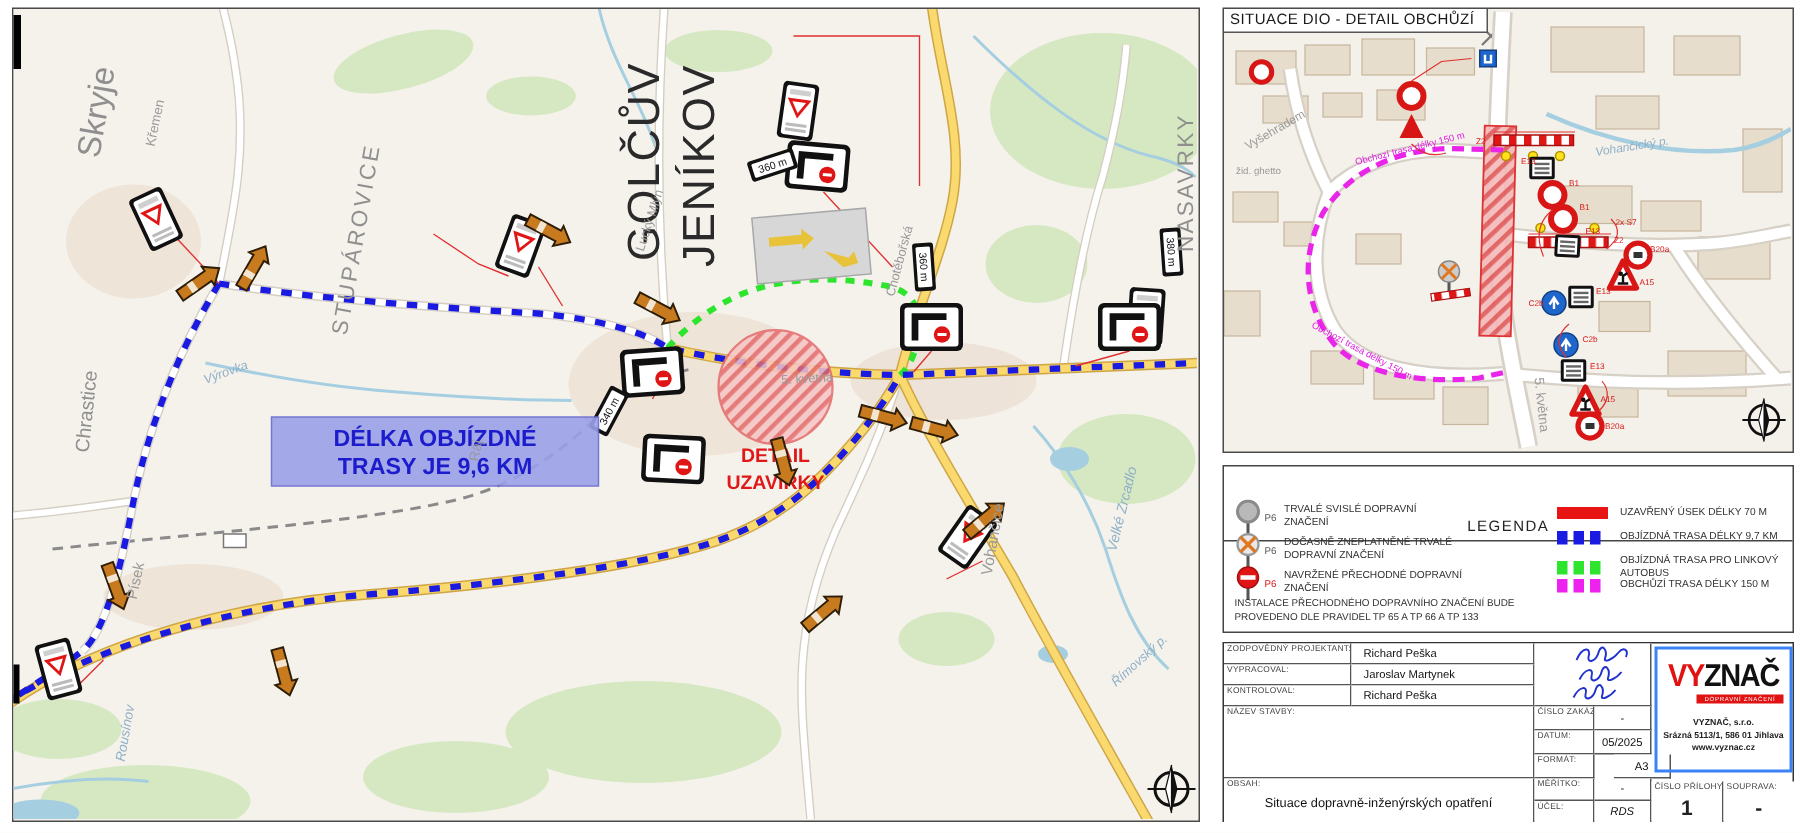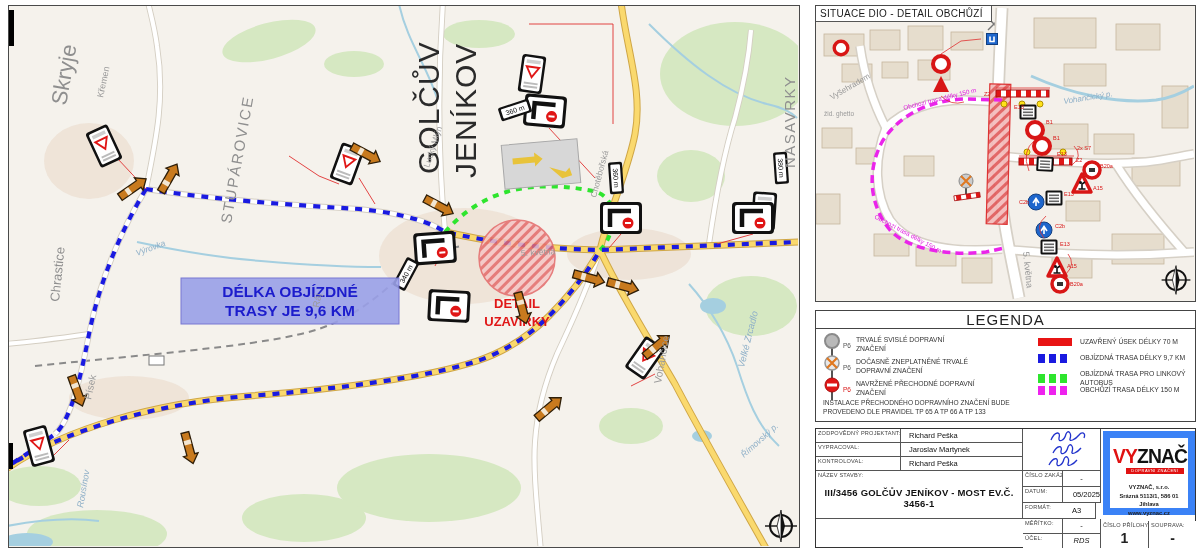--- a/index.html
+++ b/index.html
@@ -4,41 +4,41 @@
 <style>
   html,body{margin:0;padding:0;background:#fff;}
   body{font-family:"Liberation Sans", sans-serif;}
   .sheet{position:relative;width:1200px;height:555px;background:#fff;overflow:hidden;}
   .panel{position:absolute;border:1.5px solid #4a4a4a;background:#f5f2ec;box-sizing:border-box;}
   .map-title{position:absolute;left:0;top:0;background:#fff;border-right:1px solid #555;border-bottom:1px solid #555;
     font-size:10px;color:#1a1a1a;padding:2px 8px 2px 4px;letter-spacing:.3px;white-space:nowrap;z-index:5;}
   svg{display:block;}
   
   .legend{position:absolute;left:815px;top:310px;width:381px;height:112px;background:#fff;border:1.3px solid #444;box-sizing:border-box;}
-  .legend-hdr{height:17px;line-height:17px;text-align:center;font-size:15px;letter-spacing:1px;color:#222;border-bottom:1.3px solid #444;}
+  .legend-hdr{height:17px;line-height:17px;text-align:center;font-size:10px;letter-spacing:1px;color:#222;border-bottom:1.3px solid #444;margin-top:32px;}
   .litem{position:absolute;display:flex;align-items:center;}
   .litxt{font-size:6.8px;color:#333;line-height:1.3;text-transform:uppercase;}
   .swatch-solid{width:34px;height:8px;background:#e81414;margin-right:8px;flex:none;}
   .dashrow{display:flex;margin-right:8px;flex:none;width:34px;}
   .dashrow i{display:block;width:7px;height:9px;margin-right:4px;}
   .d-blue i{background:#1a1ae0;}
   .d-green i{background:#2ee52e;}
   .d-mag i{background:#ee22ee;}
   .lnote{position:absolute;left:7px;top:88px;width:230px;font-size:6.6px;color:#333;line-height:1.35;text-transform:uppercase;}
   .lcode{font-size:6.5px;color:#555;margin:0 5px 0 2px;}
   .lcode.red{color:#d81616;}
   
   .tblock{position:absolute;left:815px;top:428px;width:381px;height:120px;background:#fff;border:1.4px solid #333;box-sizing:border-box;font-size:8px;color:#222;}
   .cell{position:absolute;border-right:1px solid #555;border-bottom:1px solid #555;box-sizing:border-box;overflow:hidden;background:#fff;}
   .cl{font-size:5.6px;color:#444;padding:1px 0 0 2px;text-transform:uppercase;letter-spacing:.2px;white-space:nowrap;}
   .cv{font-size:7.5px;color:#111;padding-left:8px;}
   .cvc{font-size:7.5px;color:#111;text-align:center;}
   .bigname{font-size:9.5px;font-weight:bold;color:#111;text-align:center;margin-top:9px;letter-spacing:.2px;}
   .obsah{font-size:8.5px;color:#111;text-align:center;margin-top:4px;}
-  .logo-wrap{position:absolute;left:287px;top:2px;width:92px;height:84px;border:7px solid #3b82f6;box-sizing:border-box;text-align:center;}
+  .logo-wrap{position:absolute;left:287px;top:2px;width:92px;height:84px;border:2px solid #3b82f6;box-sizing:border-box;text-align:center;}
   .logo-txt{font-size:21px;font-weight:900;letter-spacing:-1px;margin-top:6px;transform:scaleX(.92);}
   .logo-vy{color:#e01212;}
   .logo-znac{color:#111;}
   .logo-bar{width:58px;height:6px;background:#e01212;margin:0 4px 0 auto;color:#fff;font-size:4px;line-height:6px;text-align:center;letter-spacing:.5px;}
   .logo-co{font-size:5.8px;font-weight:bold;color:#222;line-height:1.5;margin-top:9px;}
   .bignum{font-size:14px;font-weight:bold;text-align:center;margin-top:2px;}
   .cropmark{position:absolute;background:#000;}
 </style>
 </head>
 <body>
@@ -554,40 +554,43 @@
         <g stroke="#2233cc" stroke-width="1.3" fill="none">
           <path d="M28,11 C32,2 38,2 36,9 C35,13 41,13 43,5 C45,0 49,4 47,10 C46,13 52,11 56,6 C59,2 63,4 61,9"></path>
           <path d="M30,24 C34,16 40,16 38,22 C37,26 43,26 45,18 C47,13 51,17 49,23 C48,26 54,24 58,19"></path>
           <path d="M26,36 C30,28 36,28 34,34 C33,38 39,38 41,30 C43,25 47,29 45,35 C44,38 50,36 54,31"></path>
         </g>
       </svg>
     </div>
 
     <div class="cell" style="left:0;top:42px;width:207px;height:48px;">
       <div class="cl">NÁZEV STAVBY:</div>
-      <div class="bigname">III/3456 GOLČŮV JENÍKOV - MOST EV.Č. 3456-1</div>
-    </div>
-
+    </div>
+
+    <div class="cell" style="left:0;top:90px;width:207px;height:29px;border-bottom:none;">
+      <div class="cl">OBSAH:</div>
+      <div class="obsah">Situace dopravně-inženýrských opatření</div>
+    </div>
 
     <div class="cell" style="left:207px;top:42px;width:40px;height:16px;">
         <div class="cl">ČÍSLO ZAKÁZKY:</div>
       </div>
     <div class="cell" style="left:247px;top:42px;width:38px;height:16px;">
         <div class="cvc" style="padding-top:3px;">-</div>
       </div>
     <div class="cell" style="left:207px;top:58px;width:40px;height:16px;">
         <div class="cl">DATUM:</div>
       </div>
     <div class="cell" style="left:247px;top:58px;width:38px;height:16px;">
-        <div class="cvc" style="padding-top:3px;text-align:right;">05/2025</div>
+        <div class="cvc" style="padding-top:3px;">05/2025</div>
       </div>
     <div class="cell" style="left:207px;top:74px;width:40px;height:16px;">
         <div class="cl">FORMÁT:</div>
       </div>
-    <div class="cell" style="left:242px;top:74px;width:38px;height:16px;">
+    <div class="cell" style="left:260px;top:74px;width:38px;height:16px;">
         <div class="cvc" style="padding-top:3px;">A3</div>
       </div>
     <div class="cell" style="left:207px;top:90px;width:40px;height:15px;">
         <div class="cl">MĚŘÍTKO:</div>
       </div>
     <div class="cell" style="left:247px;top:90px;width:38px;height:15px;">
         <div class="cvc" style="padding-top:2px;">-</div>
       </div>
     <div class="cell" style="left:207px;top:105px;width:40px;height:14px;border-bottom:none;">
         <div class="cl">ÚČEL:</div>

